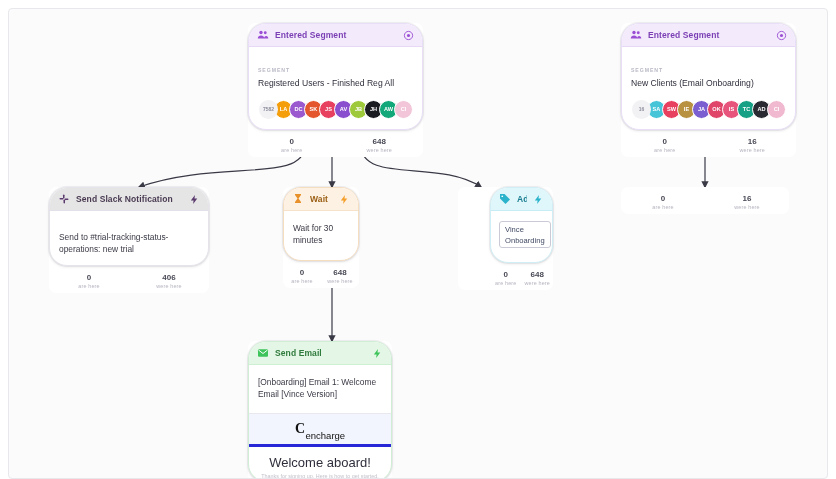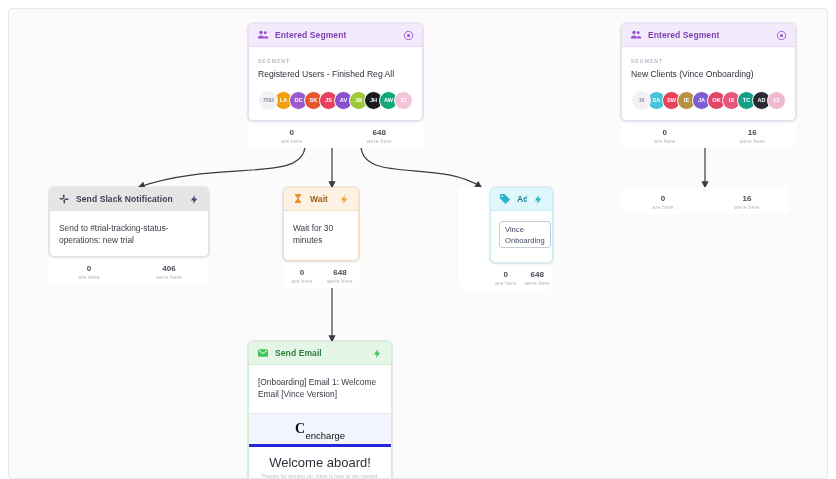--- a/index.html
+++ b/index.html
@@ -22,39 +22,39 @@
 
   
   .node {
     position: absolute;
     width: 165px;
     background: #ffffff;
     border-radius: 7px;
   }
   .card {
     background: #ffffff;
-    border-radius: 5px;
+    border-radius: 18px;
     overflow: hidden;
     box-shadow: 0 1px 3px rgba(20,20,40,.10), 0 0 0 1px rgba(20,20,40,.05);
   }
   .card-head {
     height: 23px;
     display: flex;
     align-items: center;
     gap: 6px;
     padding: 0 8px;
     font-size: 8.5px;
     font-weight: bold;
     letter-spacing: .1px;
   }
   .head-title { flex: 1; white-space: nowrap; overflow: hidden; }
   .head-ico { width: 12px; height: 12px; display: block; flex: 0 0 12px; }
   .head-right { width: 11px; height: 11px; display: block; flex: 0 0 11px; }
   .card-body {
-    padding: 11px 9px 10px 9px;
+    padding: 20px 9px 10px 9px;
     font-size: 8.4px;
     line-height: 1.45;
     color: #3a3a46;
   }
 
   
   .counts {
     display: flex;
     margin-top: 3px;
     padding: 4px 0 3px 0;
@@ -219,21 +219,21 @@
         <span class="head-title">Entered Segment</span>
         <span class="head-right">
           <svg viewBox="0 0 24 24" fill="none" stroke="#9b4fd4" stroke-width="2">
               <circle cx="12" cy="12" r="9"></circle>
               <circle cx="12" cy="12" r="3.4" fill="#9b4fd4" stroke="none"></circle>
             </svg>
         </span>
       </div>
       <div class="card-body">
         <div class="seg-label">SEGMENT</div>
-        <div class="seg-name">New Clients (Vince Onboarding)</div>
+        <div class="seg-name">New Clients (Email Onboarding)</div>
         <div class="avatars">
           <span class="av-count">16</span>
           <span class="av" style="background: rgb(70, 196, 216);">SA</span>
           <span class="av" style="background: rgb(232, 64, 95);">SW</span>
           <span class="av" style="background: rgb(184, 146, 64);">IE</span>
           <span class="av" style="background: rgb(123, 95, 208);">JA</span>
           <span class="av" style="background: rgb(224, 70, 106);">OK</span>
           <span class="av" style="background: rgb(232, 85, 124);">IS</span>
           <span class="av" style="background: rgb(22, 160, 133);">TC</span>
           <span class="av" style="background: rgb(42, 42, 51);">AD</span>

